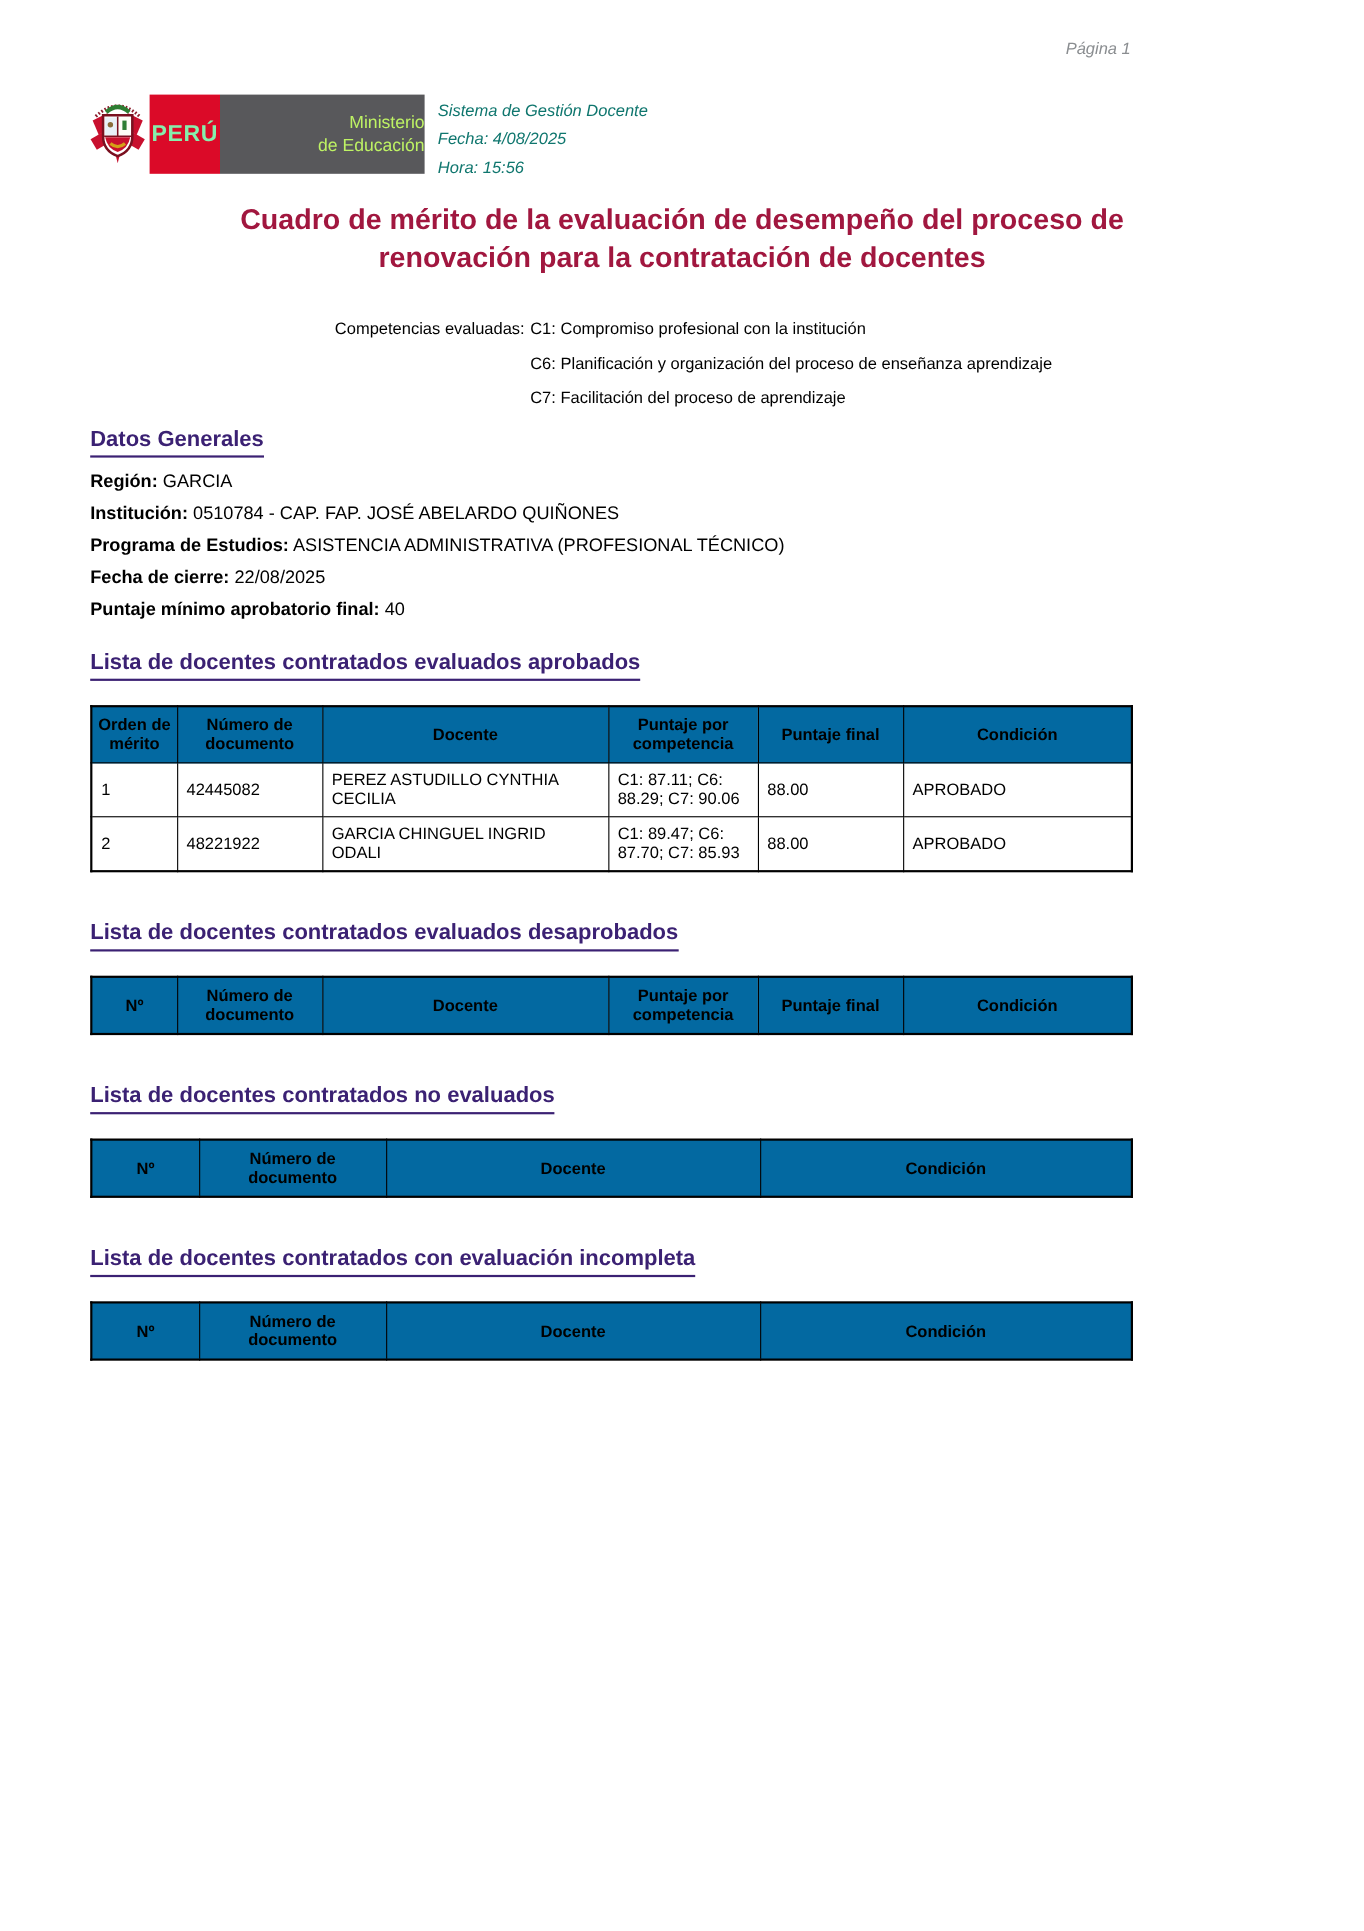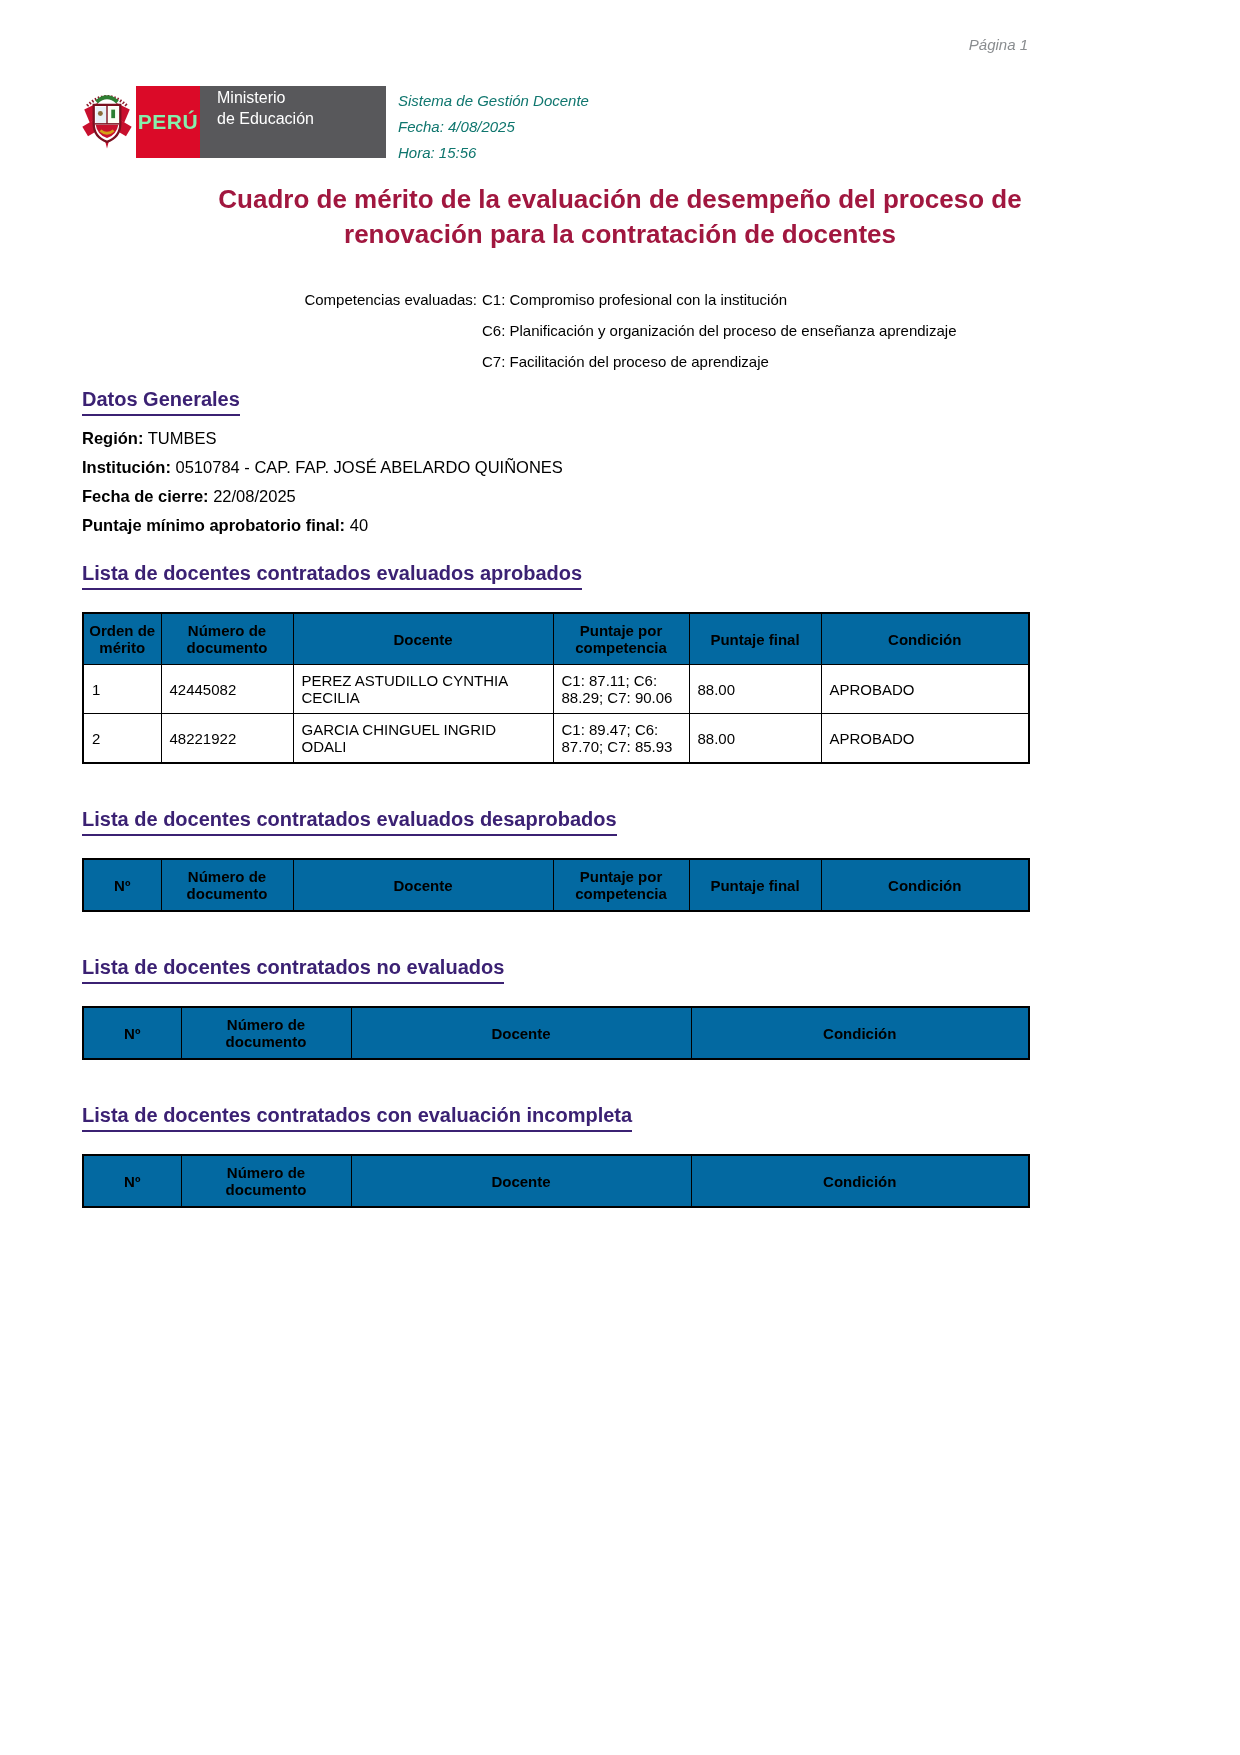--- a/index.html
+++ b/index.html
@@ -34,25 +34,26 @@
     display:flex;
     align-items:center;
     justify-content:center;
     font-size:21px;
     font-weight:bold;
     letter-spacing:0.5px;
   }
   .logo-gray{
     width:186px;
     background:#58585b;
-    color:#ffffff;
+    color:#bef264;
     font-size:16px;
     line-height:21px;
-    padding:1px 0 0 17px;
+    padding:15px 0 0 17px;
     box-sizing:border-box;
+    text-align:right;
   }
   .header-meta{
     margin-left:12px;
     padding-top:2px;
     font-size:15px;
     font-style:italic;
     color:#0f766e;
     line-height:26px;
   }
   .doc-title{
@@ -165,25 +166,29 @@
     </div>
   </div>
 
   <div class="heading-wrap">
     <span class="sec-heading">Datos Generales</span>
   </div>
 
   <div class="fields">
     <div>
       <span class="field-label">Región:</span>
-      <span>TUMBES</span>
+      <span>GARCIA</span>
     </div>
     <div>
       <span class="field-label">Institución:</span>
       <span>0510784 - CAP. FAP. JOSÉ ABELARDO QUIÑONES</span>
+    </div>
+    <div>
+      <span class="field-label">Programa de Estudios:</span>
+      <span>ASISTENCIA ADMINISTRATIVA (PROFESIONAL TÉCNICO)</span>
     </div>
     <div>
       <span class="field-label">Fecha de cierre:</span>
       <span>22/08/2025</span>
     </div>
     <div>
       <span class="field-label">Puntaje mínimo aprobatorio final:</span>
       <span>40</span>
     </div>
   </div>

